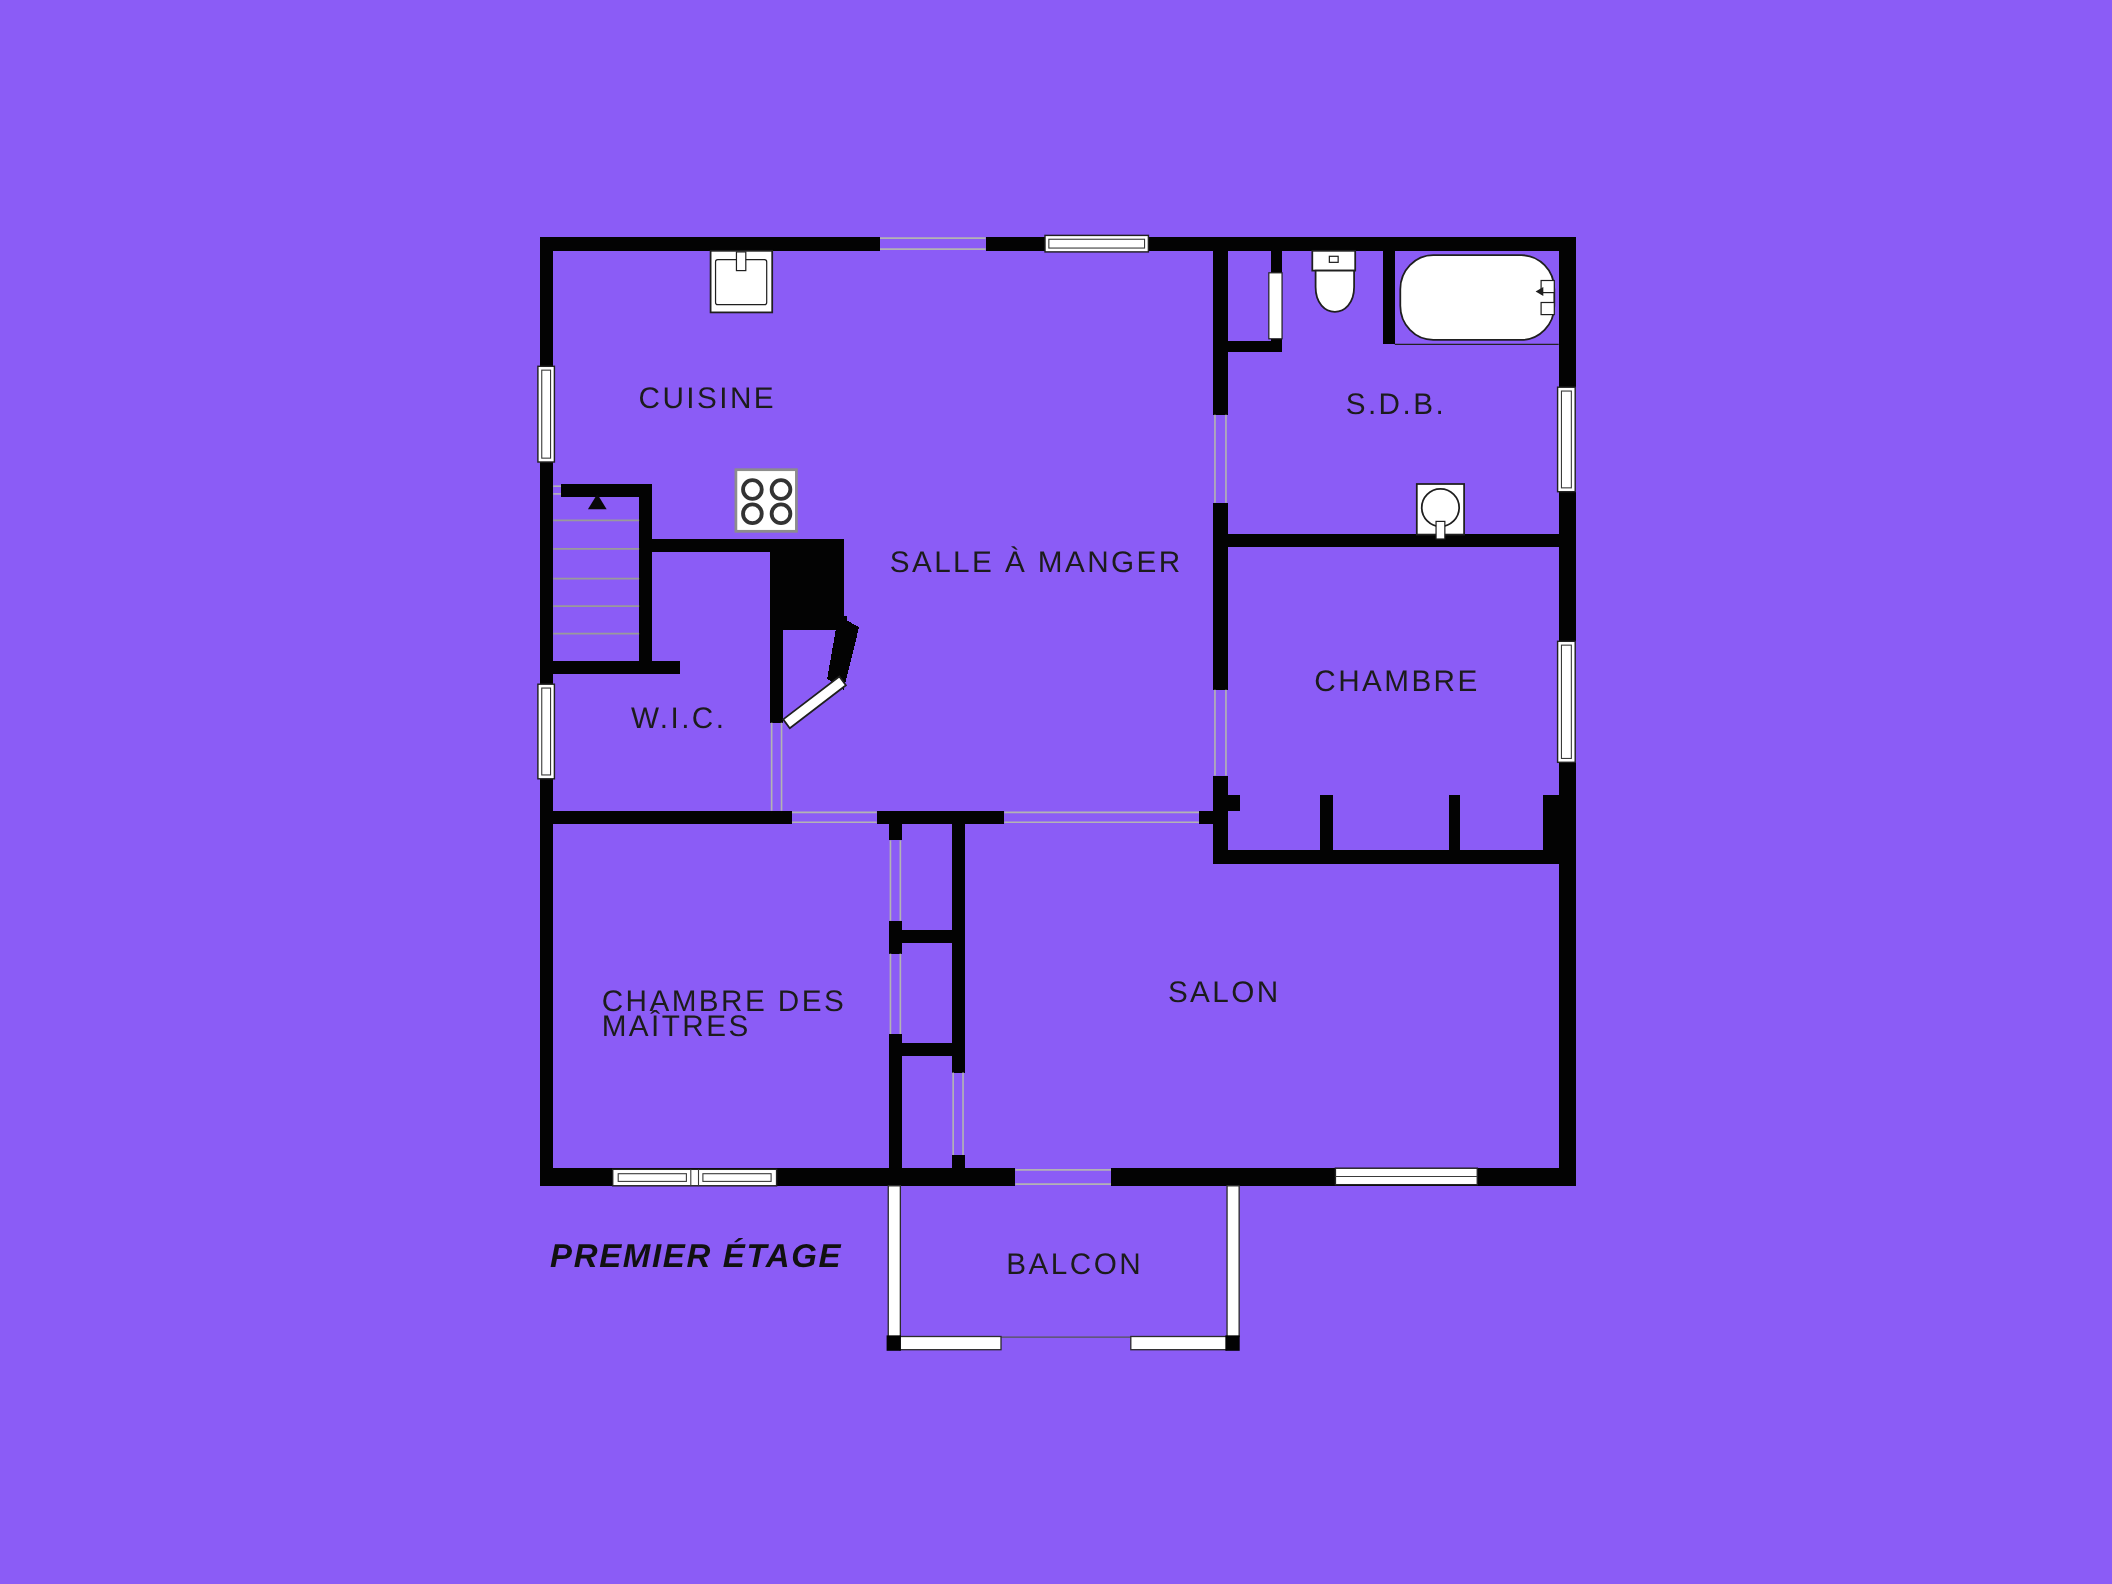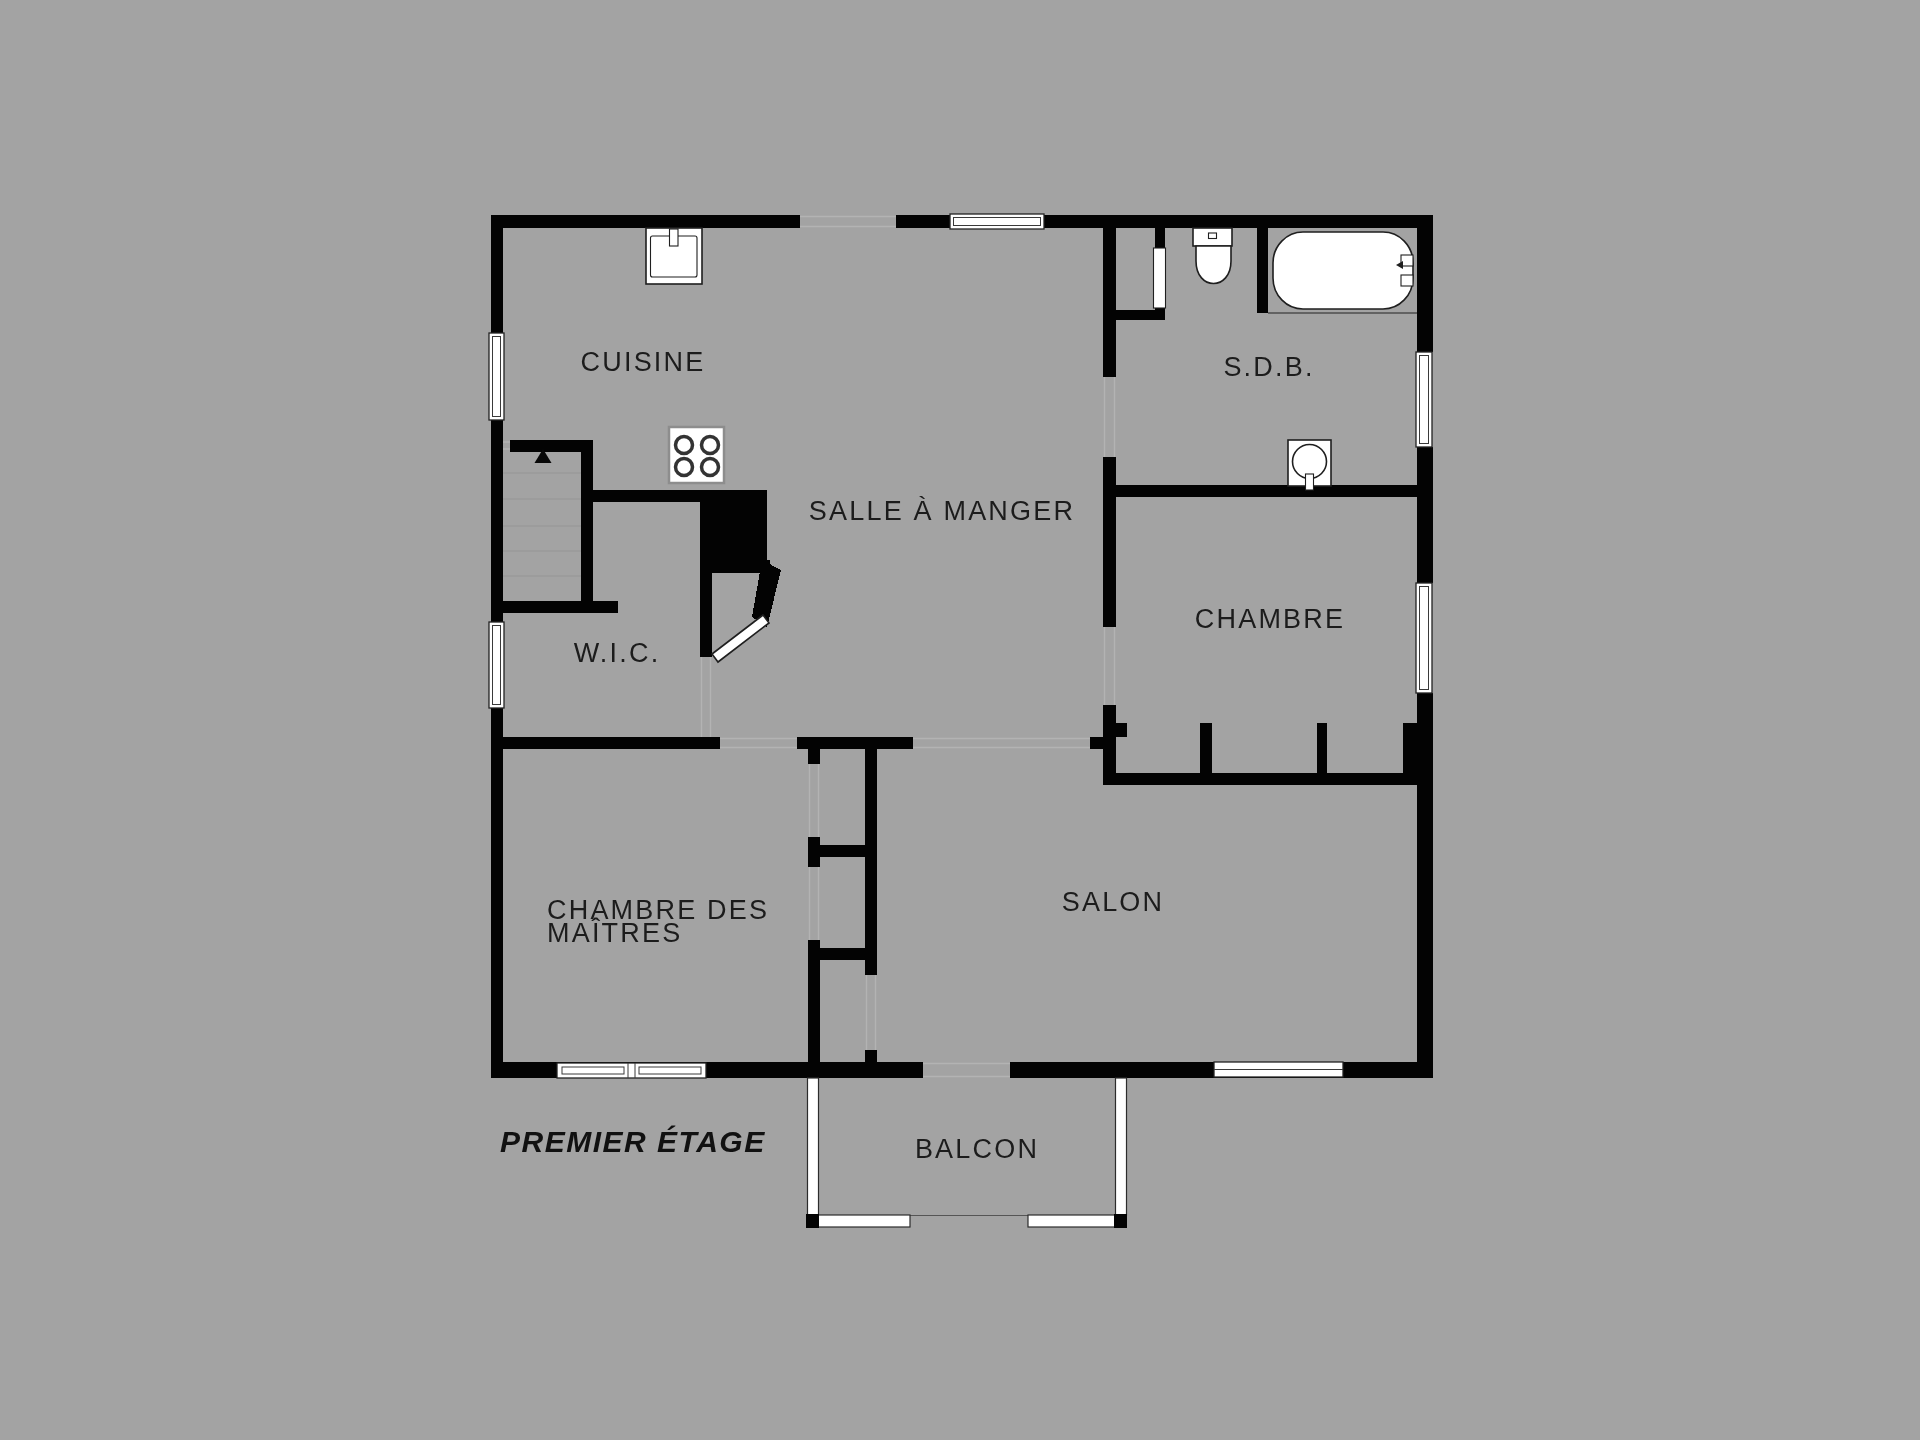--- a/index.html
+++ b/index.html
@@ -1,16 +1,16 @@
 <!DOCTYPE html>
 <html><head>
 <meta charset="utf-8">
 <style>
   html,body{margin:0;padding:0;background:#ffffff;}
-  .stage{position:relative;width:1920px;height:1440px;background:#a3a3a3;overflow:hidden;
+  .stage{position:relative;width:1920px;height:1440px;background:#8b5cf6;overflow:hidden;
          font-family:"Liberation Sans", sans-serif;}
   svg{position:absolute;left:0;top:0;}
   .room-label{font-family:"Liberation Sans", sans-serif;font-size:27px;letter-spacing:2.2px;
               fill:#1c1c1c;font-weight:400;}
   .floor-label{font-family:"Liberation Sans", sans-serif;font-size:30px;letter-spacing:1.5px;
                fill:#111111;font-weight:bold;font-style:italic;}
   .wall{fill:#030303;}
   .win{fill:#ffffff;stroke:#222222;stroke-width:1.3px;}
   .win-in{fill:none;stroke:#3a3a3a;stroke-width:1px;}
   .open-line{stroke:#b3b3b3;stroke-width:1.5px;}

